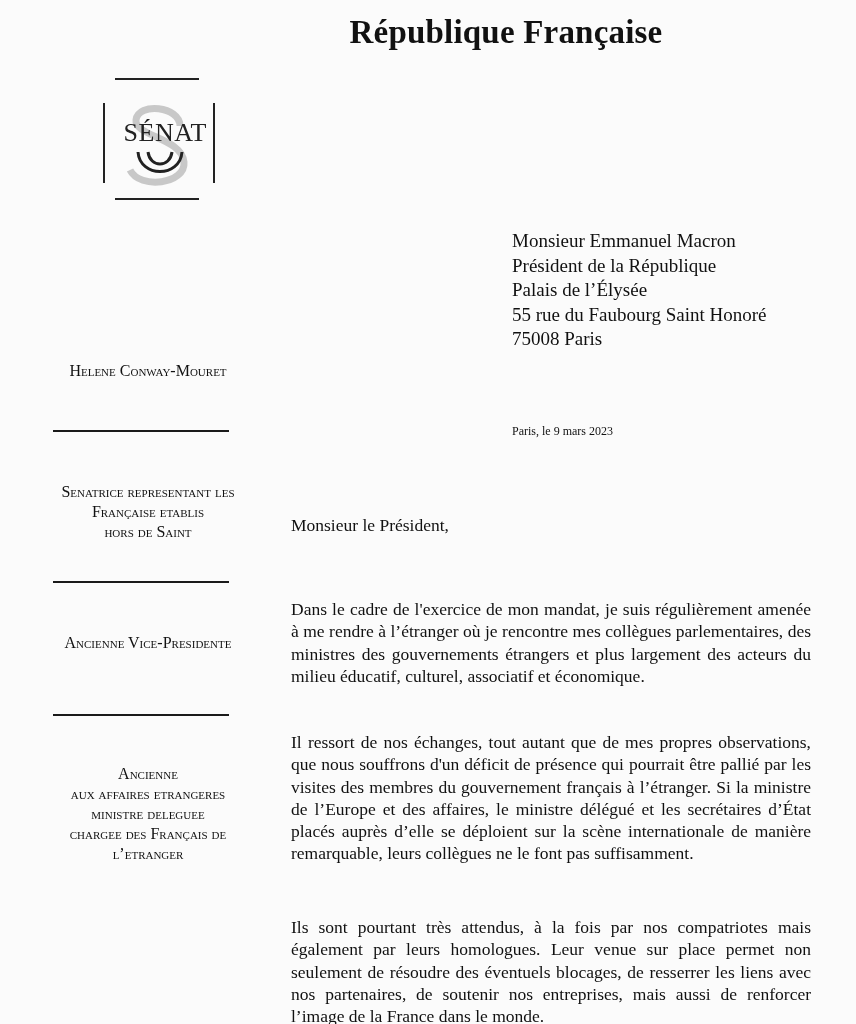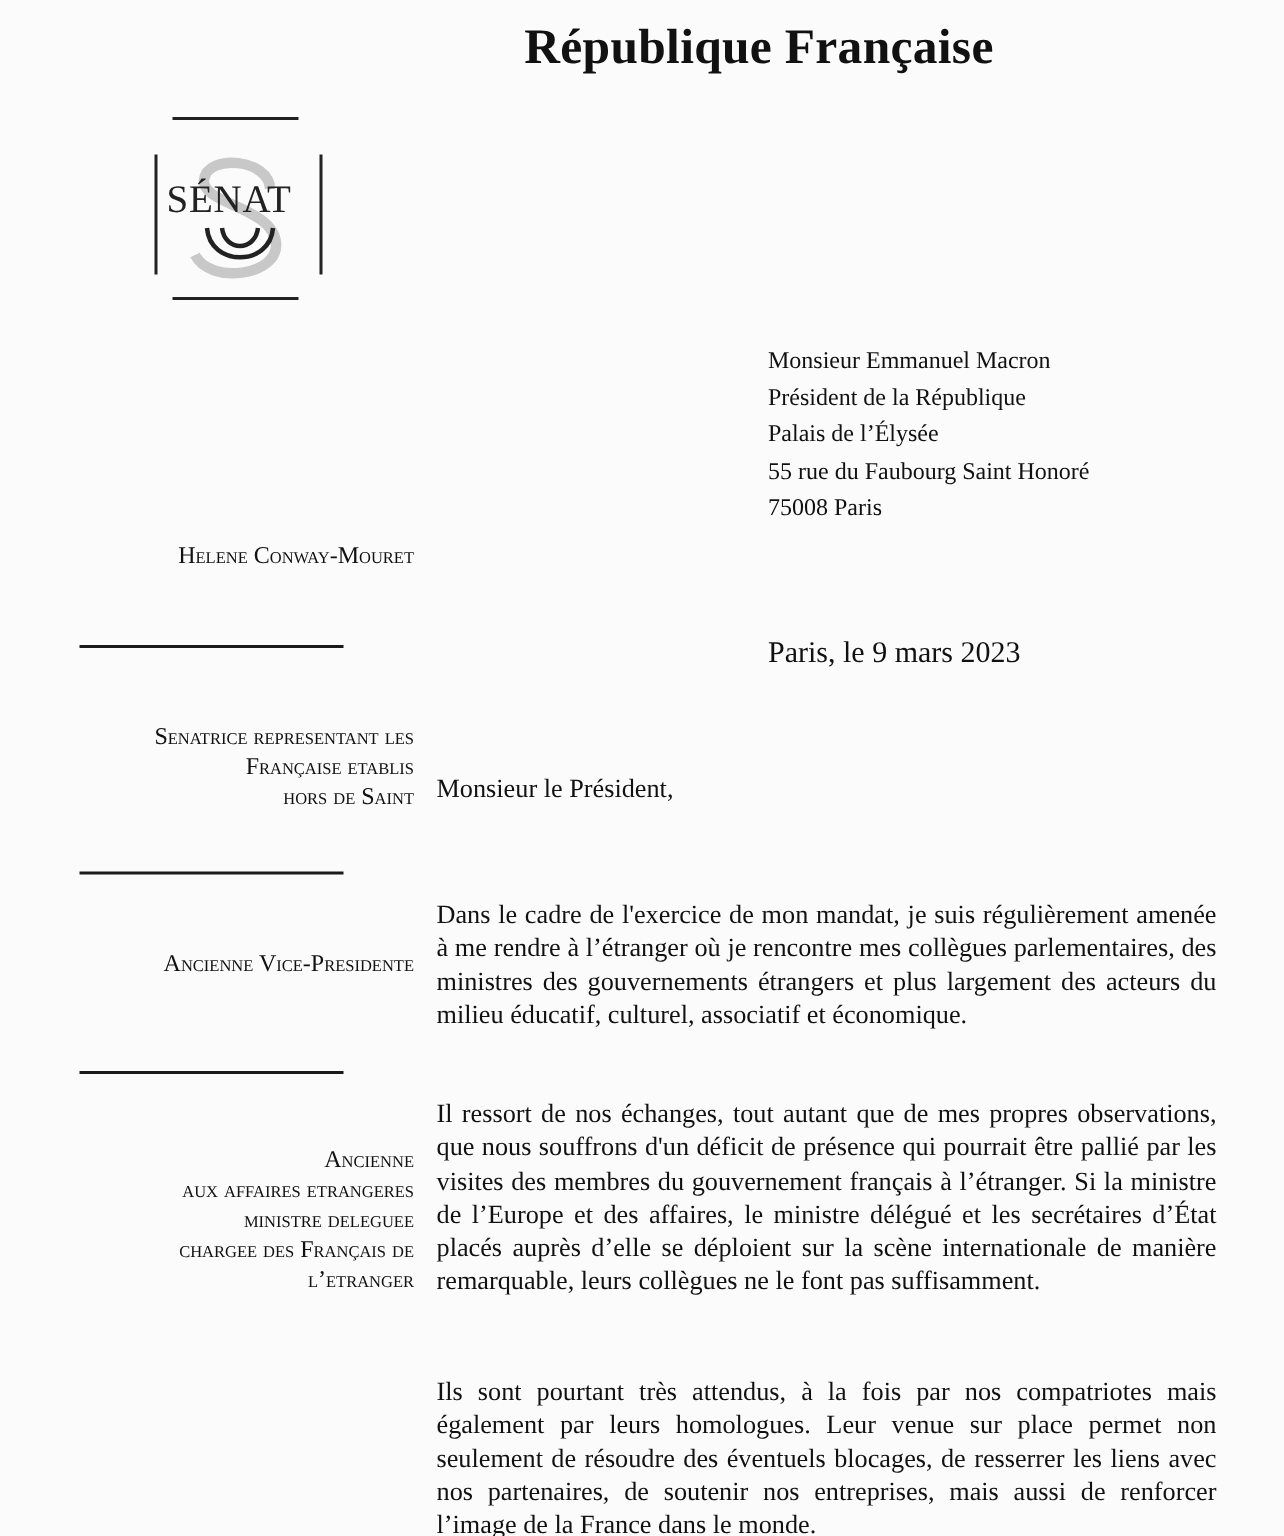--- a/index.html
+++ b/index.html
@@ -24,41 +24,41 @@
   }
   .logo .bar-top { top: 0; }
   .logo .bar-bottom { top: 120px; }
   .logo .bar-left, .logo .bar-right {
     position: absolute; top: 25px; width: 2px; height: 80px; background: #222;
   }
   .logo .bar-left { left: 3px; }
   .logo .bar-right { left: 113px; }
   .logo svg { position: absolute; left: 0; top: 0; }
   .logo-text {
-    position: absolute; left: 11px; top: 40px; width: 96px; text-align: left;
+    position: absolute; left: 11px; top: 40px; width: 96px; text-align: right;
     font-size: 26px; letter-spacing: 0.5px; color: #222;
     font-family: "Liberation Serif", serif;
   }
 
   
   .left-col {
-    position: absolute; left: 20px; width: 256px; text-align: right;
+    position: absolute; left: 20px; width: 256px; text-align: center;
     font-variant: small-caps; font-size: 16px; line-height: 20px; color: #111;
   }
   .rule {
     position: absolute; left: 53px; width: 176px; height: 2px; background: #1a1a1a;
   }
 
   
   .address {
     position: absolute; left: 512px; top: 229px;
-    font-size: 16px; line-height: 24.6px;
+    font-size: 19px; line-height: 24.6px;
   }
   .date {
-    position: absolute; left: 512px; top: 424px; font-size: 20px;
+    position: absolute; left: 512px; top: 424px; font-size: 12px;
   }
   .salutation {
     position: absolute; left: 291px; top: 515px; font-size: 17.5px;
   }
   .para {
     position: absolute; left: 291px; width: 520px;
     font-size: 17.5px; line-height: 22.3px; text-align: justify;
   }
 </style>
 </head>

